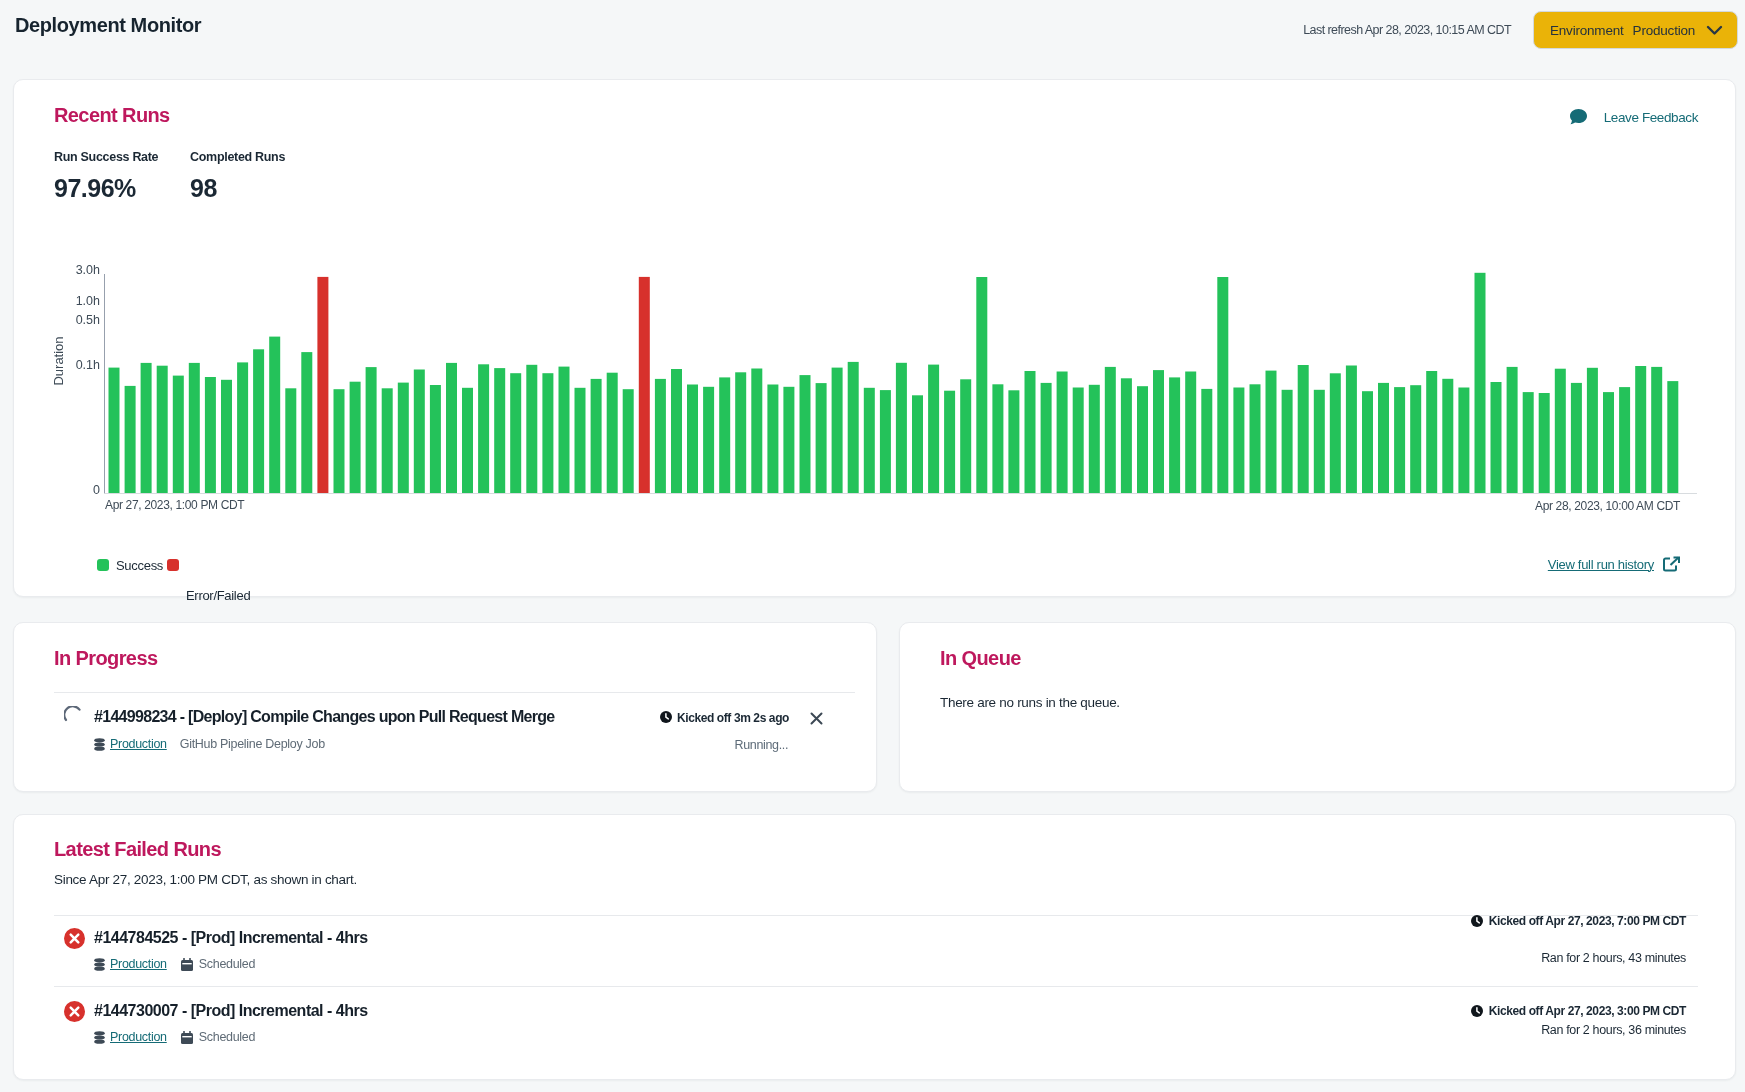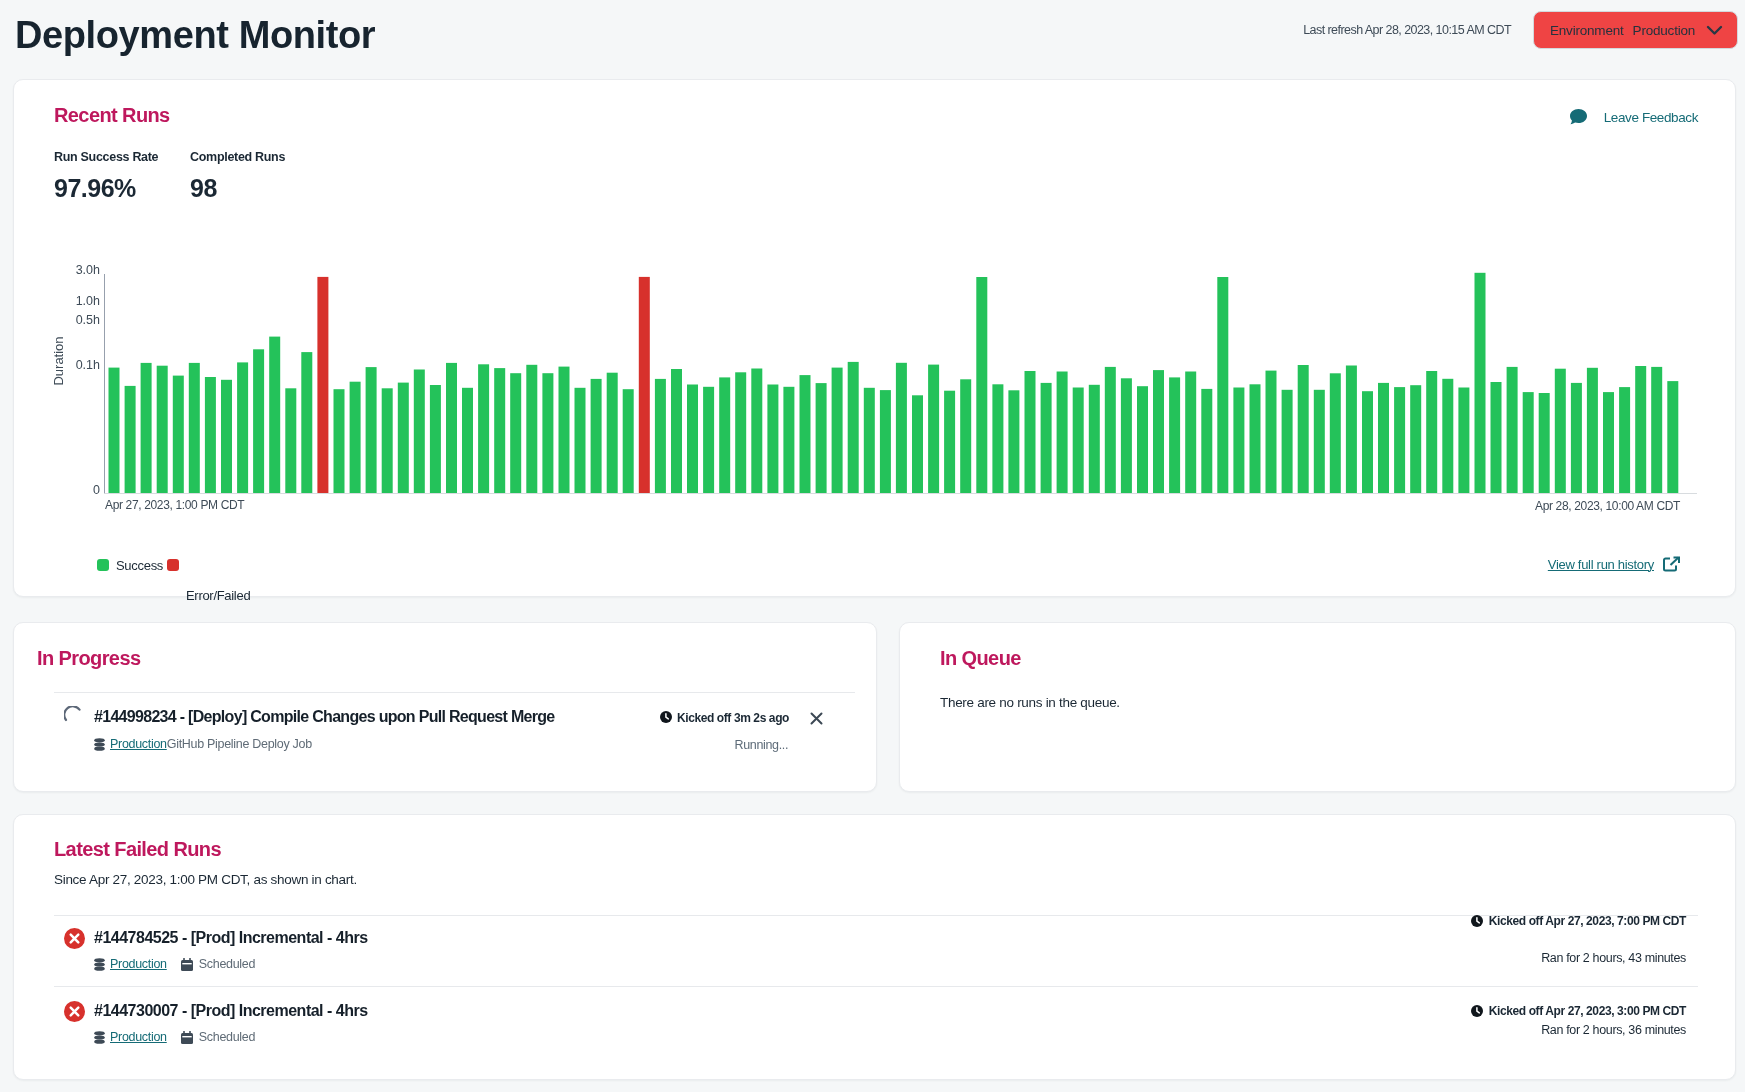--- a/index.html
+++ b/index.html
@@ -1,31 +1,31 @@
 <!DOCTYPE html>
 <html><head><meta charset="utf-8"><title>Deployment Monitor</title><style>
 *{margin:0;padding:0;box-sizing:border-box}
 html,body{width:1745px;height:1092px}
 body{background:#f5f7f8;font-family:"Liberation Sans",sans-serif;position:relative;overflow:hidden;color:#1b2834}
 .card{position:absolute;background:#fff;border:1px solid #e9ebee;border-radius:10px;box-shadow:0 1px 2px rgba(20,30,40,.05)}
 .abs{position:absolute}
 .sect{font-size:20px;font-weight:700;color:#be185d;letter-spacing:-0.6px}
 .teal{color:#156b76}
 .gray{color:#5f6b76}
-h1{position:absolute;left:15px;top:14px;font-size:38px;font-weight:700;color:#17242f;letter-spacing:-0.4px}
+h1{position:absolute;left:15px;top:14px;font-size:20px;font-weight:700;color:#17242f;letter-spacing:-0.4px}
 .divider{position:absolute;height:1px;background:#e7e9ec}
 .runtitle{font-size:16px;font-weight:700;color:#16202a;letter-spacing:-0.5px;white-space:nowrap}
 .tagrow{font-size:12.5px;letter-spacing:-0.3px;white-space:nowrap}
 .kicked{font-size:12px;font-weight:700;color:#1b2834;letter-spacing:-0.4px;white-space:nowrap}
 .ranfor{font-size:12.5px;color:#1b2834;letter-spacing:-0.35px;white-space:nowrap}
 </style></head><body>
 
 <h1>Deployment Monitor</h1>
 <div class="abs" style="right:234px;top:23px;font-size:12.5px;color:#3e4b57;letter-spacing:-0.55px">Last refresh Apr 28, 2023, 10:15 AM CDT</div>
-<div class="abs" style="left:1533px;top:11px;width:205px;height:38px;background:#ef4444;border:1px solid #d3d9de;border-radius:8px;display:flex;align-items:center;padding-left:16px;font-size:13.5px;color:#25323e;letter-spacing:-0.2px">
+<div class="abs" style="left:1533px;top:11px;width:205px;height:38px;background:#eab308;border:1px solid #d3d9de;border-radius:8px;display:flex;align-items:center;padding-left:16px;font-size:13.5px;color:#25323e;letter-spacing:-0.2px">
   <span>Environment</span>
     <span style="margin-left:9px">Production</span>
   <svg class="abs" style="right:14px;top:13px" width="17" height="11" viewBox="0 0 17 11">
       <polyline points="2,2 8.5,8.5 15,2" fill="none" stroke="#2a3744" stroke-width="2.4" stroke-linecap="round" stroke-linejoin="round"></polyline>
     </svg>
 </div>
 
 <div class="card" style="left:13px;top:79px;width:1723px;height:518px"></div>
 <div class="abs sect" style="left:54px;top:104px">Recent Runs</div>
 <div class="abs" style="right:47px;top:108px;display:flex;align-items:center">
@@ -161,34 +161,34 @@
 <div class="abs" style="right:65px;top:556px;display:flex;align-items:center">
   <span class="teal" style="font-size:13px;text-decoration:underline;letter-spacing:-0.3px">View full run history</span>
   <svg style="margin-left:9px" width="17" height="16" viewBox="0 0 17 16" fill="none" stroke="#156b76" stroke-width="2">
       <path d="M13 9.5V13a1.5 1.5 0 0 1-1.5 1.5h-9A1.5 1.5 0 0 1 1 13V4a1.5 1.5 0 0 1 1.5-1.5H7"></path>
       <path d="M10.5 1.5H16v5.5"></path>
       <path d="M7.5 9 15.5 1.5"></path>
     </svg>
 </div>
 
 <div class="card" style="left:13px;top:622px;width:864px;height:170px"></div>
-<div class="abs sect" style="left:37px;top:647px">In Progress</div>
+<div class="abs sect" style="left:54px;top:647px">In Progress</div>
 <div class="divider" style="left:54px;top:692px;width:801px"></div>
 <svg class="abs" style="left:64px;top:706px" width="20" height="20" viewBox="0 0 20 20">
     <path d="M2 14 A8.3 8.3 0 0 1 15.5 3.6" fill="none" stroke="#5d6878" stroke-width="2.2" stroke-linecap="round"></path>
   </svg>
 <div class="abs runtitle" style="left:94px;top:708px;letter-spacing:-0.7px">#144998234 - [Deploy] Compile Changes upon Pull Request Merge</div>
 <div class="abs" style="left:94px;top:737px;display:flex;align-items:center">
   <svg width="11" height="13" viewBox="0 0 11 13" fill="#3e4a56">
       <ellipse cx="5.5" cy="2.3" rx="5.3" ry="2.1"></ellipse>
       <ellipse cx="5.5" cy="6.5" rx="5.3" ry="2.0"></ellipse>
       <ellipse cx="5.5" cy="10.7" rx="5.3" ry="2.1"></ellipse>
     </svg>
   <span class="teal tagrow" style="margin-left:5px;text-decoration:underline">Production</span>
-  <span class="gray tagrow" style="">GitHub Pipeline Deploy Job</span>
+  <span class="gray tagrow" style="margin-left:13px">GitHub Pipeline Deploy Job</span>
 </div>
 <div class="abs" style="top:711px;left:640px;width:149px;display:flex;align-items:flex-start;justify-content:flex-end">
   <svg width="12" height="12" viewBox="0 0 12 12" style="margin-right:5px;flex:none">
       <circle cx="6" cy="6" r="6" fill="#10161c"></circle>
       <path d="M5.9 2.7V6.1l2.4 1.8" stroke="#fff" stroke-width="1.5" fill="none" stroke-linecap="round"></path>
     </svg>
   <span class="kicked">Kicked off 3m 2s ago</span>
 </div>
 <div class="abs ranfor" style="top:738px;right:957px;color:#5d6b78">Running...</div>
 <svg class="abs" style="left:810px;top:712px" width="13" height="13" viewBox="0 0 13 13">

